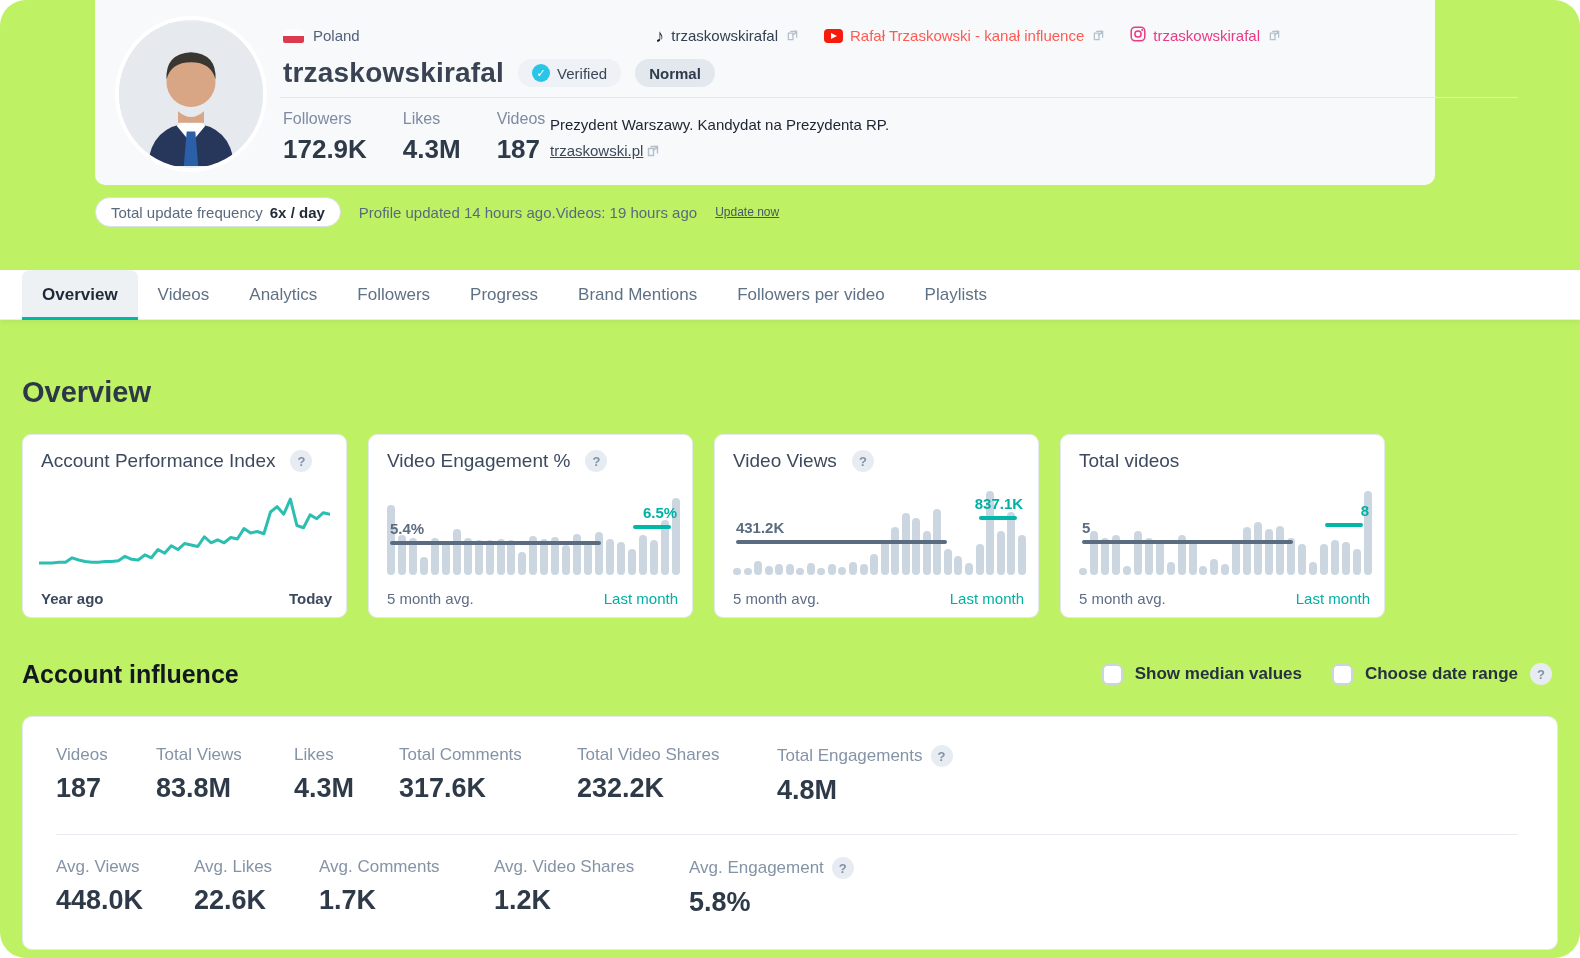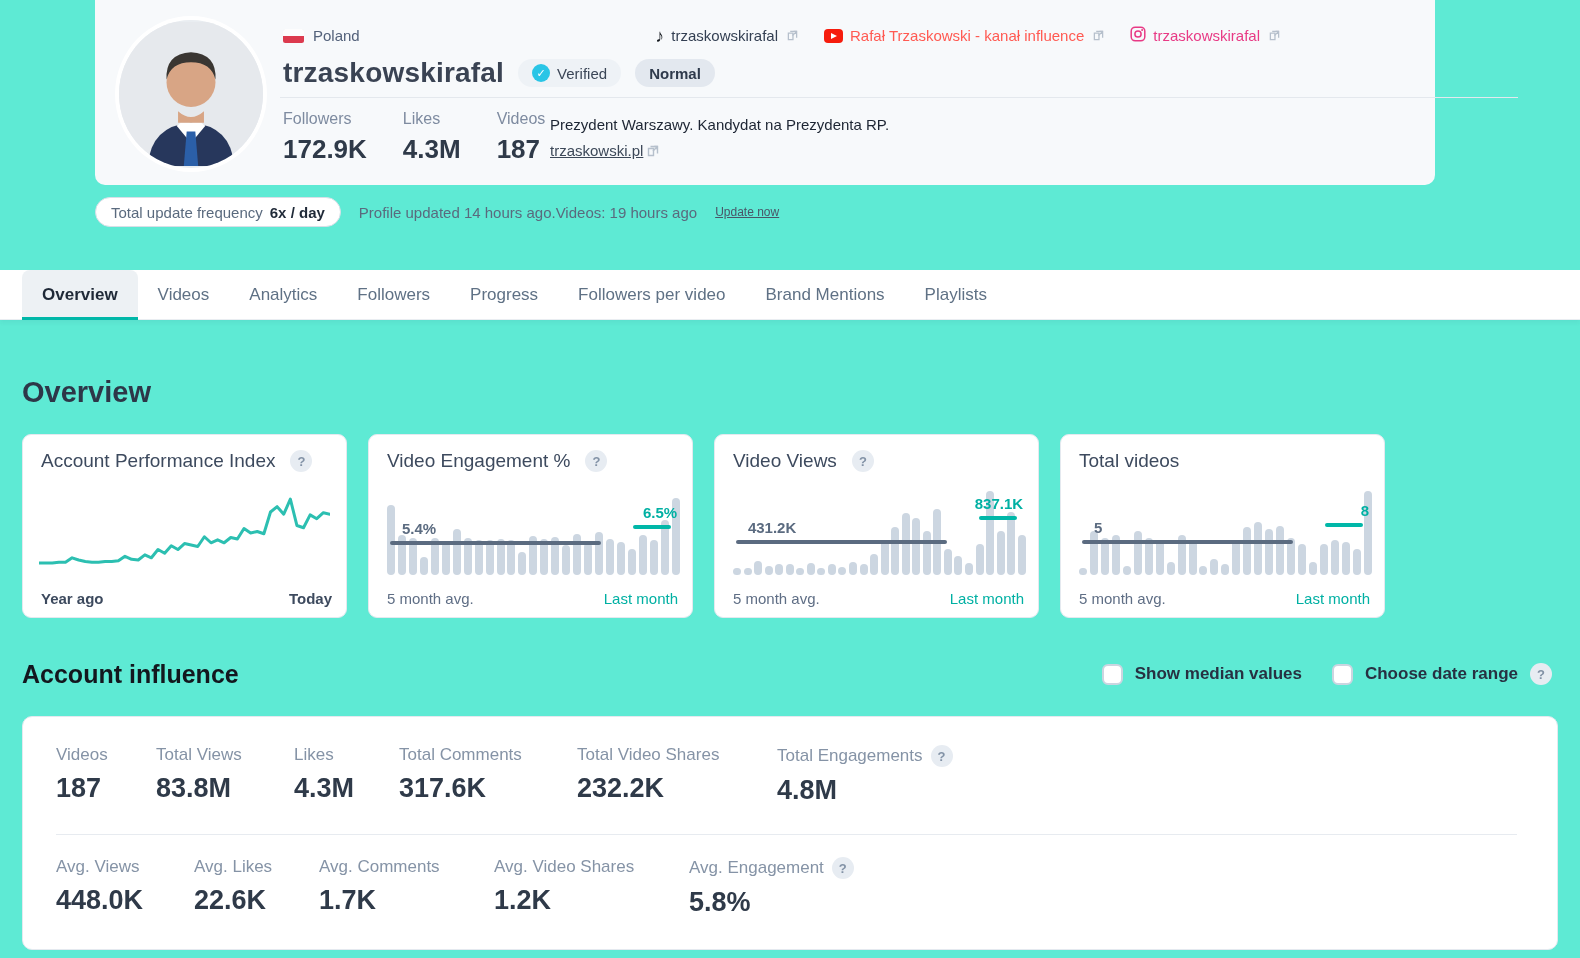--- a/index.html
+++ b/index.html
@@ -1,18 +1,18 @@
 <!DOCTYPE html>
 <html><head>
 <meta charset="utf-8">
 <style>
   * { margin:0; padding:0; box-sizing:border-box; }
   html,body { background:#fff; }
   body { font-family:"Liberation Sans","DejaVu Sans",sans-serif; color:#3c4858; }
-  .page { position:relative; width:1580px; height:958px; background:#5eead4; overflow:hidden; }
+  .page { position:relative; width:1580px; height:958px; background:#bef264; overflow:hidden;border-radius:26px; }
 
   
   .profile-panel { position:absolute; left:95px; top:0; width:1340px; height:185px; background:#f7f9fb; border-radius:0 0 10px 10px; }
   .avatar { position:absolute; left:24px; top:20px; width:144px; height:148px; border-radius:50%; overflow:hidden; background:#e9edf1; box-shadow:0 0 0 4px #fff; z-index:2; }
   .avatar svg { width:100%; height:100%; display:block; }
 
   .country-row { position:absolute; left:188px; top:27px; display:flex; align-items:center; gap:9px; }
   .flag-pl { width:21px; height:14px; border-radius:2.5px; overflow:hidden; display:inline-block; box-shadow:0 0 0 1px rgba(0,0,0,.06) inset; }
   .flag-pl .t { display:block; height:7px; background:#fdfdfd; }
   .flag-pl .b { display:block; height:7px; background:#dc3a4e; }
@@ -72,21 +72,21 @@
   .foot-right { color:#00b0a3; }
   .card .foot-dark { color:#3d4a5e; font-weight:600; }
 
   .line-chart-area { position:absolute; left:16px; right:16px; top:58px; bottom:44px; }
   .line-chart-area svg { width:100%; height:100%; display:block; }
 
   .bar-chart-area { position:absolute; left:18px; right:12px; top:52px; bottom:42px; }
   .bars { position:absolute; inset:0; display:flex; align-items:flex-end; justify-content:space-between; }
   .bars .bar { width:8px; min-height:7px; border-radius:4px; background:#ccd6e1; flex:0 0 auto; }
   .avg-line { position:absolute; left:1%; width:72%; height:4px; border-radius:2px; background:#5b6b80; z-index:3; }
-  .avg-label { position:absolute; left:1%; font-size:15px; font-weight:700; color:#5b6b80; z-index:3;margin-left:12px; }
+  .avg-label { position:absolute; left:1%; font-size:15px; font-weight:700; color:#5b6b80; z-index:3; }
   .last-line { position:absolute; left:84%; width:13%; height:4px; border-radius:2px; background:#00b7a8; z-index:3; }
   .last-label { position:absolute; right:1%; font-size:15px; font-weight:700; color:#00b0a3; z-index:3; }
 
   
   .controls { position:absolute; right:28px; top:663px; display:flex; align-items:center; gap:30px; }
   .control { display:flex; align-items:center; gap:12px; }
   .checkbox { width:21px; height:21px; border:2px solid #cbd5e0; border-radius:6px; background:#fff; cursor:pointer; flex:0 0 auto; }
   .control .lbl { font-size:17px; font-weight:600; color:#273142; }
 
   .influence-box { position:absolute; left:22px; top:716px; width:1536px; height:234px; border:1px solid #e4e9ef; border-radius:10px; background:#fff; }
@@ -217,22 +217,22 @@
     <span class="update-status">Profile updated 14 hours ago.Videos: 19 hours ago</span>
     <span class="update-link">Update now</span>
   </div>
 
   <div class="tabbar">
     <div class="tab active">Overview</div>
     <div class="tab">Videos</div>
     <div class="tab">Analytics</div>
     <div class="tab">Followers</div>
     <div class="tab">Progress</div>
+    <div class="tab">Brand Mentions</div>
     <div class="tab">Followers per video</div>
-    <div class="tab">Brand Mentions</div>
     <div class="tab">Playlists</div>
   </div>
 
   <h1 class="section-title overview-title">Overview</h1>
 
   <div class="card" style="left:22px;">
     <div class="card-head">
       <span>Account Performance Index</span>
       <span class="help-badge">?</span>
     </div>

